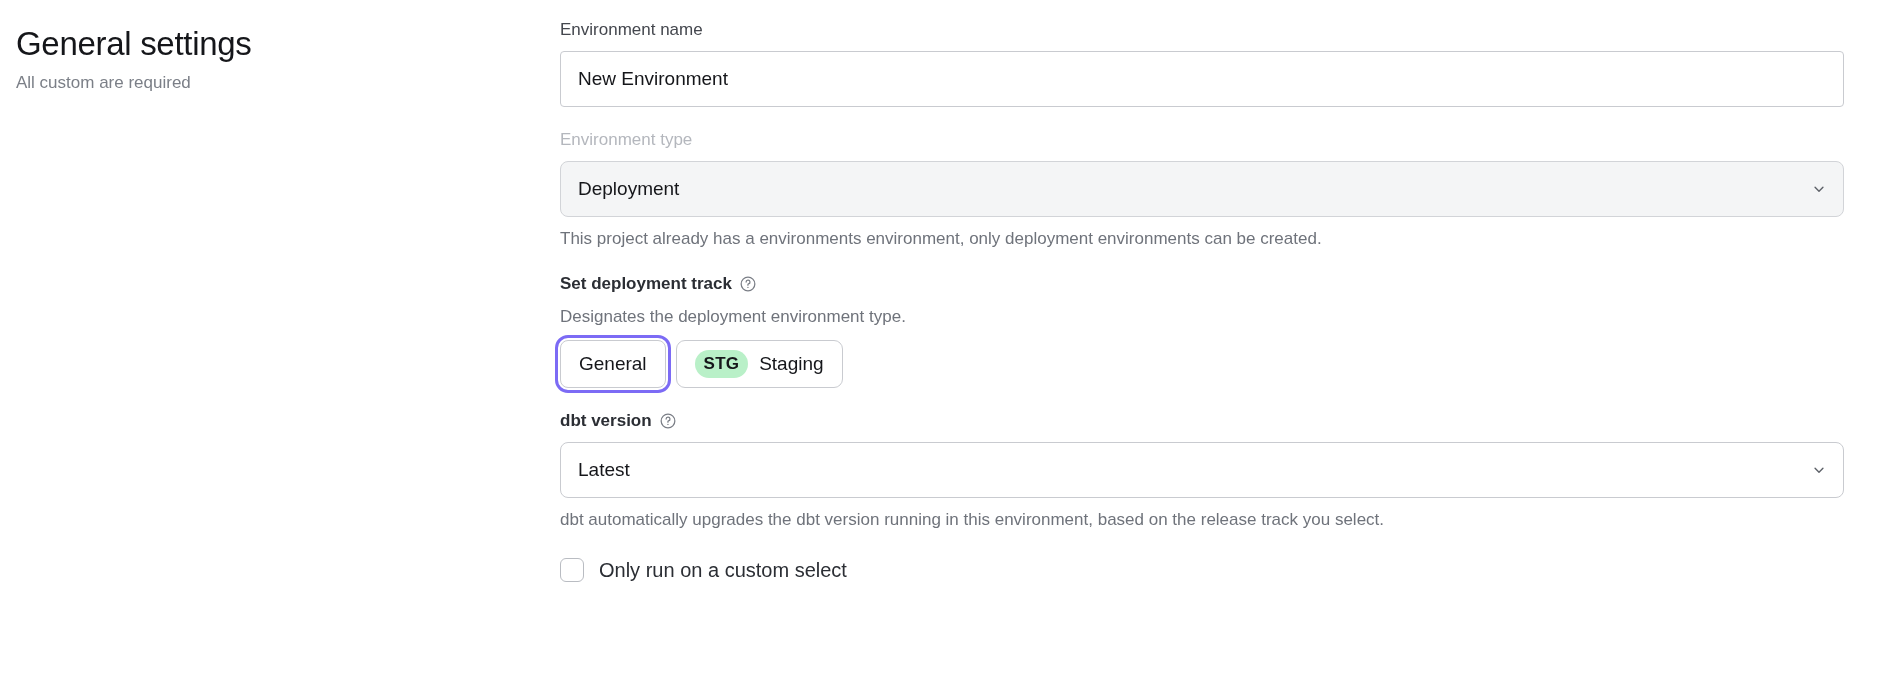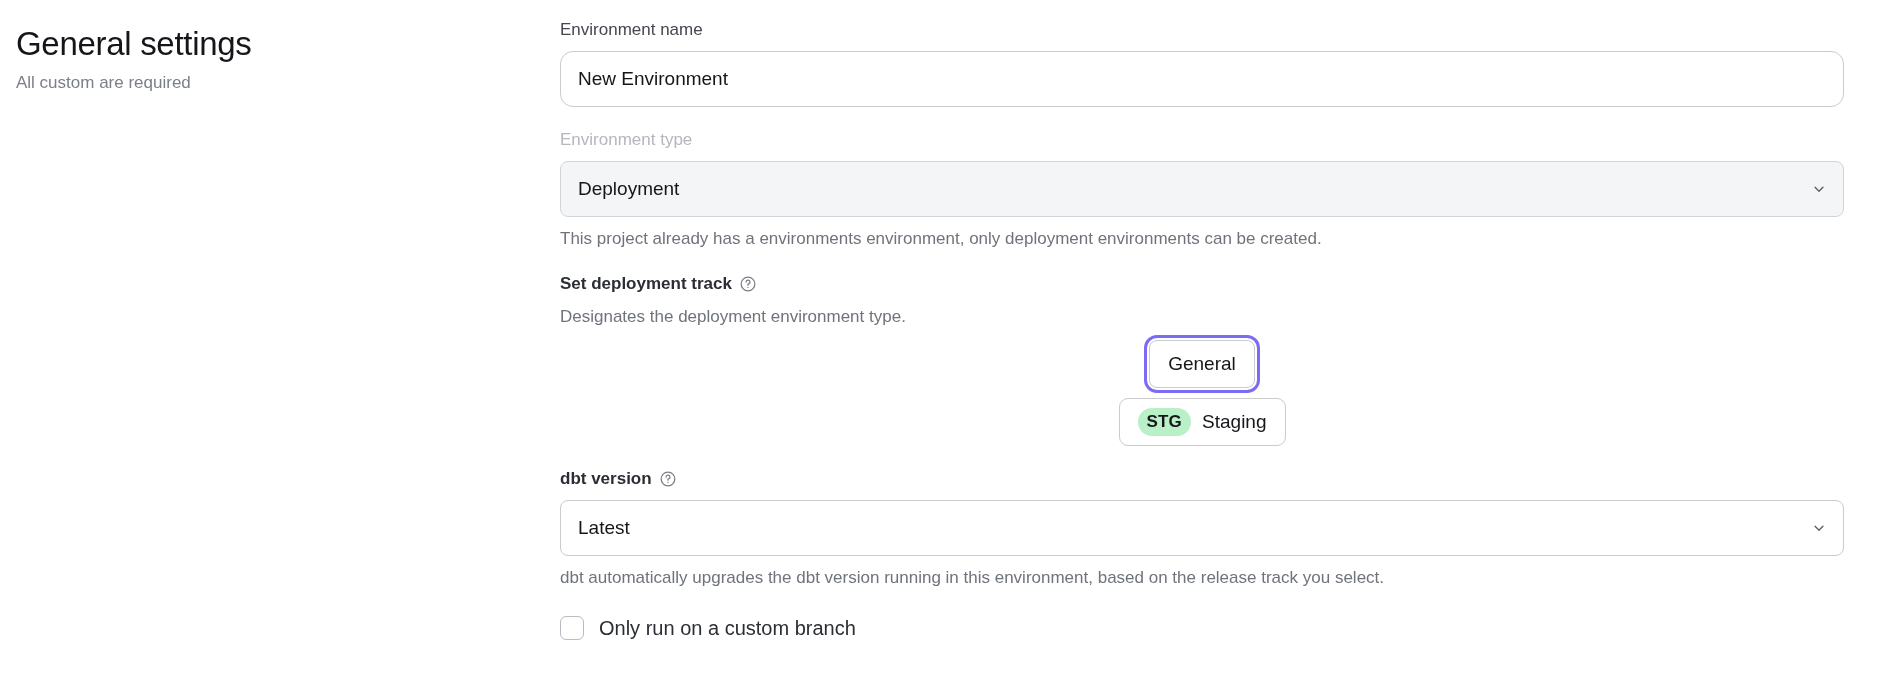--- a/index.html
+++ b/index.html
@@ -69,21 +69,21 @@
     display: flex;
     align-items: center;
     gap: 7px;
   }
 
   .text-input {
     width: 100%;
     height: 56px;
     box-sizing: border-box;
     border: 1px solid #c9cbd0;
-    border-radius: 13px;
+    border-radius: 4px;
     background: #ffffff;
     font-family: "Liberation Sans", sans-serif;
     font-size: 19px;
     color: #15161a;
     padding: 0 17px;
     outline: none;
   }
   .text-input::placeholder { color: #9aa0a8; }
 
   .select-wrap {
@@ -133,21 +133,21 @@
     font-size: 17px;
     line-height: 24px;
     color: #6f737b;
     margin-top: 6px;
     margin-bottom: 11px;
   }
 
   
   .choice-row {
     display: flex;
-    flex-direction: column;
+    flex-direction: row;
     gap: 10px;
     align-items: center;
   }
   .choice {
     position: relative;
     height: 48px;
     box-sizing: border-box;
     border: 1px solid #c9cbd0;
     border-radius: 9px;
     background: #ffffff;
@@ -281,17 +281,17 @@
           <svg viewBox="0 0 16 16" width="14" height="14" fill="none" stroke="currentColor" stroke-width="1.6" stroke-linecap="round" stroke-linejoin="round">
             <path d="M3.5 6 L8 10.5 L12.5 6"></path>
           </svg>
         </span>
       </div>
       <div class="help-text">dbt automatically upgrades the dbt version running in this environment, based on the release track you select.</div>
     </div>
 
     <div class="check-row">
       <div class="checkbox"></div>
-      <div class="check-label">Only run on a custom branch</div>
+      <div class="check-label">Only run on a custom select</div>
     </div>
 
   </div>
 </div>
 
 </body></html>

